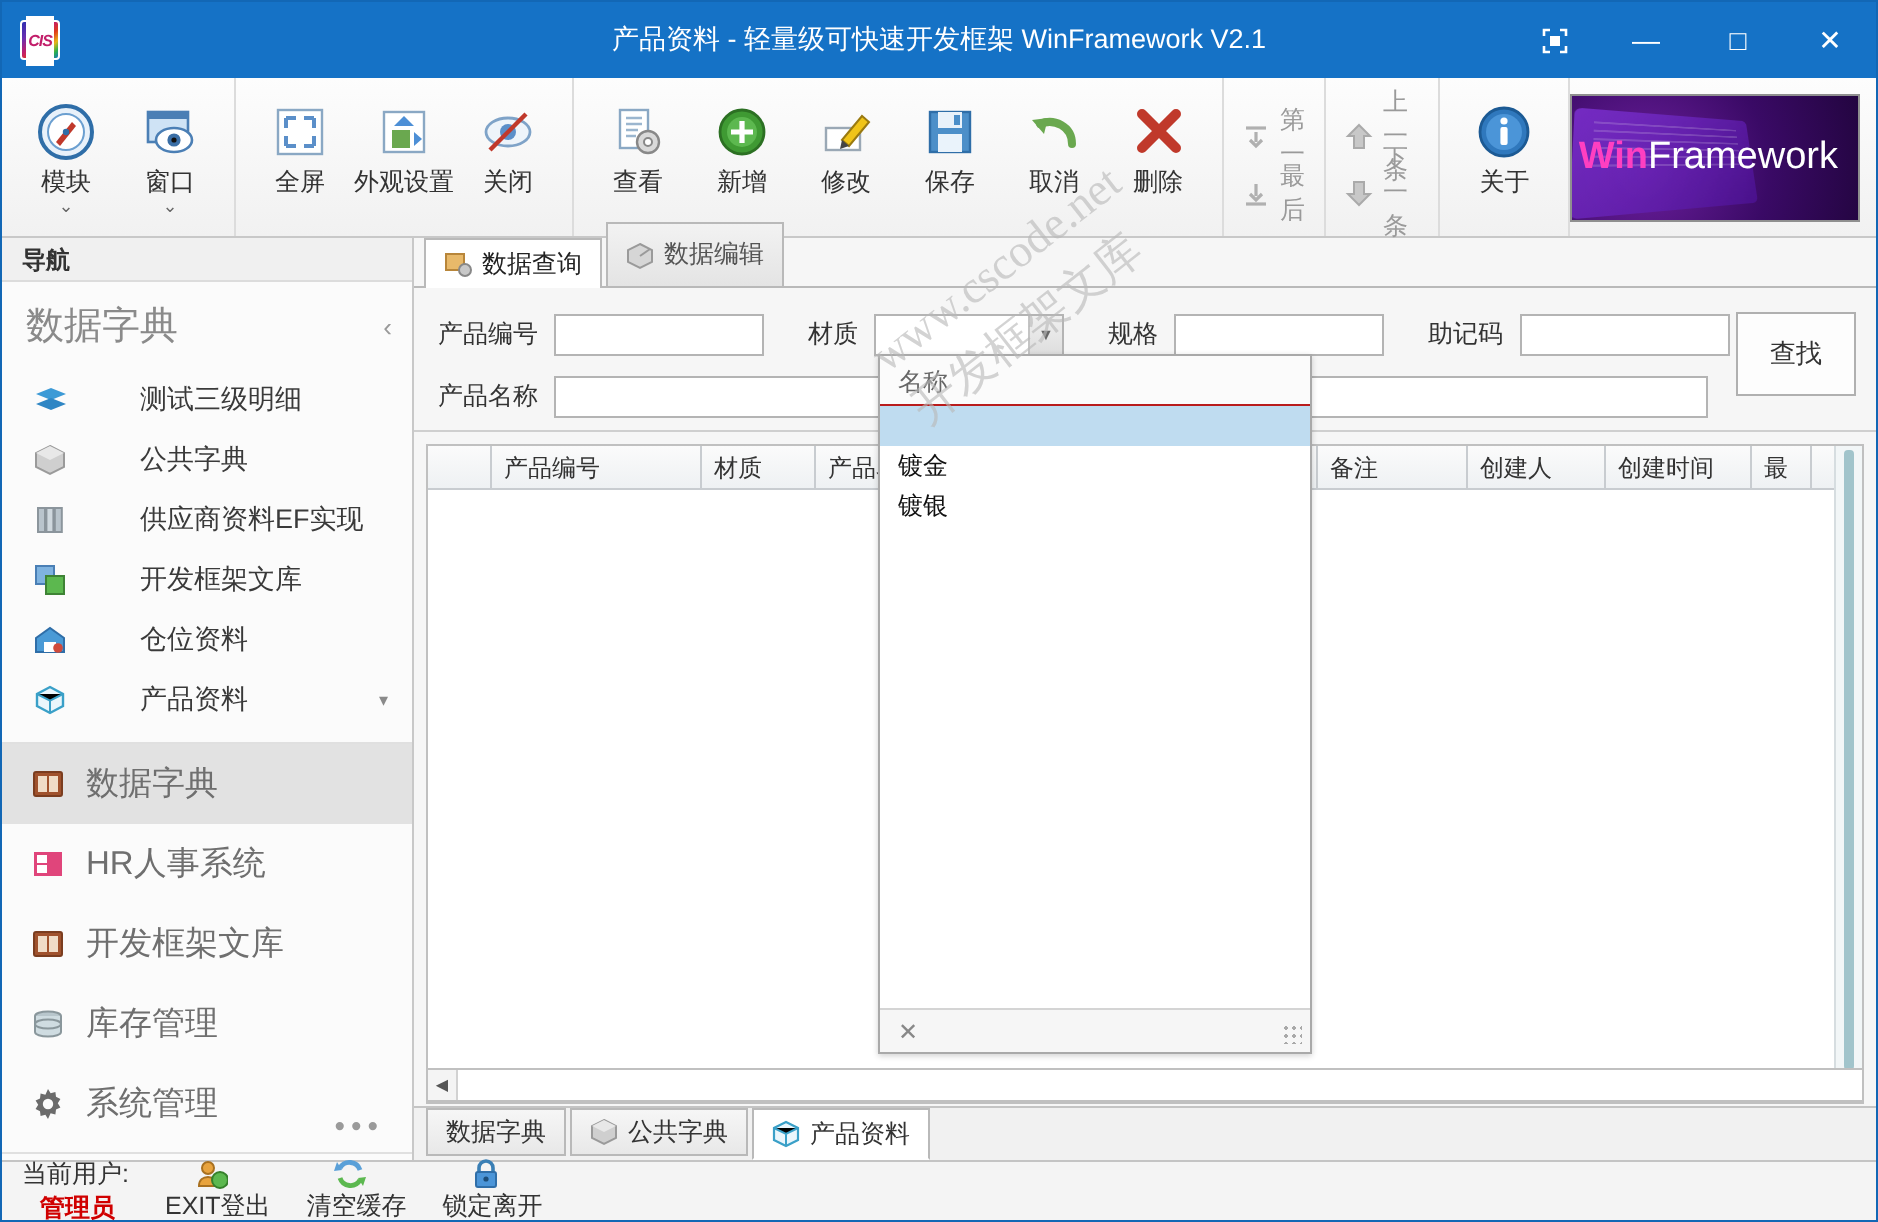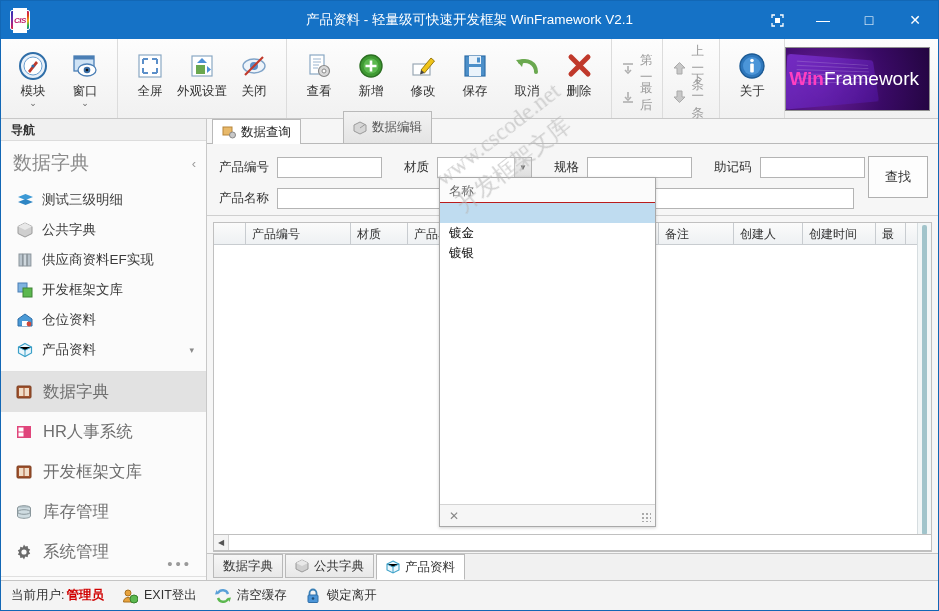--- a/index.html
+++ b/index.html
@@ -71,34 +71,34 @@
   .nav {
     position:absolute;left:0;top:118px;width:206px;height:461px;
     background:#fbfbfb; border-right:1px solid #c8c8c8;
   }
   .nav-hdr { height:22px; background:#f0f0f0; border-bottom:1px solid #dcdcdc;
              font-weight:bold;font-size:12px;color:#333;padding:3px 0 0 10px;}
   .nav-group-title{ height:44px; display:flex;align-items:center; padding:0 10px 0 12px;
                     font-size:19px;color:#8a8a8a; }
   .nav-group-title .chev{ margin-left:auto; font-size:13px;color:#9a9a9a; }
   .nav-list { border-bottom:1px solid #e0e0e0; padding-bottom:6px;}
-  .nav-item { height:30px; display:flex;align-items:center; padding-left:14px; font-size:13.5px; color:#3a3a3a; }
+  .nav-item { height:30px; display:flex;align-items:center; padding-left:14px; font-size:13.5px; color:#3a3a3a;gap:28px; }
   .nav-item .ni { width:20px;height:18px;margin-right:7px; display:flex;align-items:center;justify-content:center;}
   .nav-item .expand{ margin-left:auto; margin-right:12px; color:#8a8a8a; font-size:9px;}
   .nav-cat { height:40px; display:flex;align-items:center; padding-left:12px;
              font-size:16.5px; color:#6f6f6f; }
   .nav-cat .ni{ width:22px;height:20px;margin-right:8px;display:flex;align-items:center;justify-content:center;}
   .nav-cat.active{ background:#e2e2e2; }
   .nav-dots { position:absolute; bottom:8px; right:14px; color:#9a9a9a; letter-spacing:3px; font-size:15px; }
   .nav-sep { border-top:1px solid #e0e0e0; margin-top:4px; }
 
   
   .main { position:absolute; left:206px; top:118px; width:731px; height:461px; background:#f6f6f6; }
   .tabstrip { height:25px; padding-left:5px; display:flex; align-items:flex-end;
-              border-bottom:1px solid #b9b9b9; background:#f6f6f6;gap:40px;}
+              border-bottom:1px solid #b9b9b9; background:#f6f6f6;}
   .tab { height:32px; display:flex;align-items:center; padding:0 9px;
          border:1px solid #b9b9b9; border-bottom:none; font-size:12.5px;
          background:linear-gradient(#f2f2f2,#e4e4e4); color:#555; margin-right:2px; }
   .tab.active{ background:#ffffff; color:#222; height:25px; position:relative; top:1px;}
   .tab .ti{ margin-right:5px; display:flex; }
 
   .form {
     position:relative; margin:0; padding:10px 0 8px 0; background:#f6f6f6;
     border-bottom:1px solid #cfcfcf; height:72px;
   }
@@ -138,21 +138,21 @@
            background:#f1f1f1; border-top:1px solid #c4c4c4; display:flex; align-items:flex-start; padding-left:6px;}
   .btab { height:24px; display:flex;align-items:center; padding:0 9px; font-size:12.5px;
           border:1px solid #b9b9b9; background:linear-gradient(#f6f6f6,#e8e8e8); color:#333; margin-right:2px;}
   .btab.active{ background:#ffffff; height:26px; border-bottom-color:#fff; }
   .btab .bi{ margin-right:5px; display:flex;}
 
   
   .status { position:absolute; left:0; bottom:0; width:937px; height:30px;
             background:#f4f4f4; border-top:1px solid #c4c4c4; display:flex; align-items:center;
             padding-left:10px; font-size:12.5px; color:#333; }
-  .status .sitem{ display:flex;align-items:center; margin-right:18px; }
+  .status .sitem{ display:flex;align-items:center; margin-right:18px;flex-direction:column; }
   .status .sitem .si{ margin-right:6px; display:flex; }
   .status .user{ color:#d00000; font-weight:bold; margin-left:2px; }
 
   
   .dropdown {
     position:absolute; left:438px; top:176px; width:217px; height:350px;
     background:#ffffff; border:1px solid #a9a9a9; z-index:50;
     box-shadow:0 1px 3px rgba(0,0,0,.18);
     overflow:hidden;
   }

